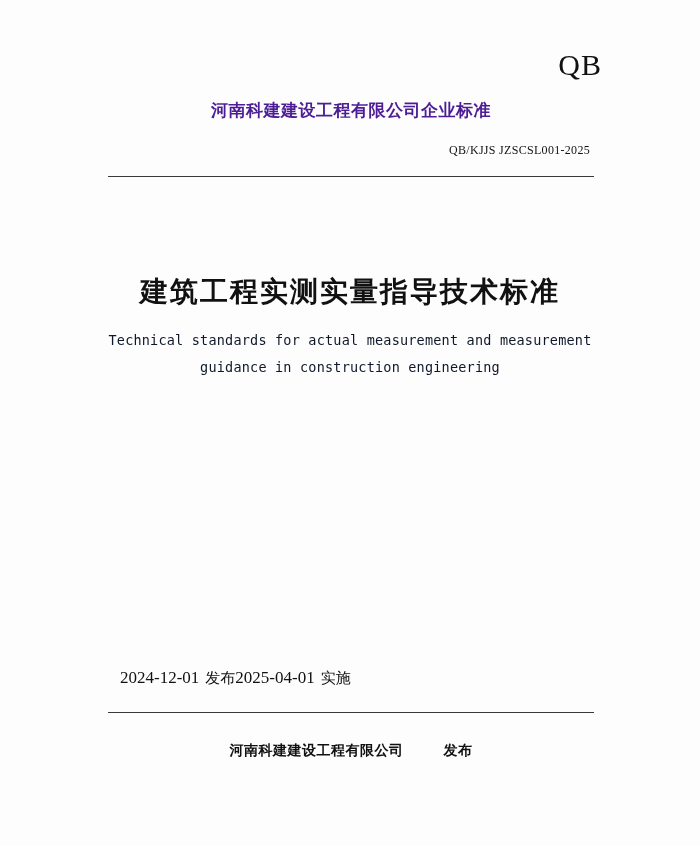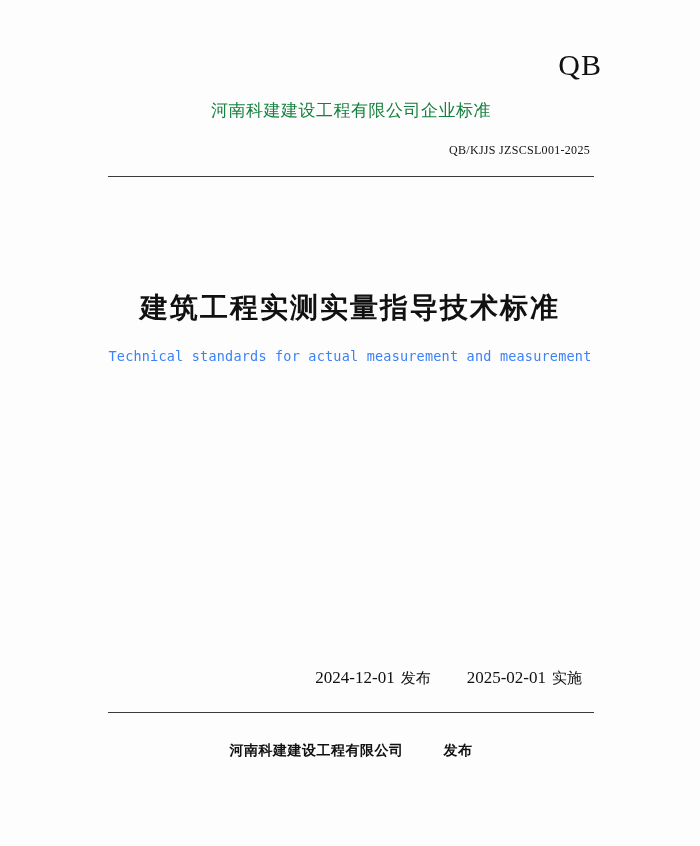--- a/index.html
+++ b/index.html
@@ -38,22 +38,22 @@
   .header-block {
     position: absolute;
     top: 98px;
     left: 108px;
     width: 486px;
     text-align: center;
   }
   .company-standard-line {
     font-family: "DejaVu Sans", sans-serif;
     font-size: 17px;
-    font-weight: normal;
-    color: #15803d;
+    font-weight: bold;
+    color: #4c1d95;
     letter-spacing: 0.5px;
     line-height: 1.5;
   }
   .std-code-row {
     margin-top: 16px;
     text-align: right;
     padding-right: 4px;
   }
   .std-code {
     font-family: "Liberation Serif", serif;
@@ -77,47 +77,45 @@
     width: 580px;
     text-align: center;
   }
   .title-cn {
     font-family: "DejaVu Sans", sans-serif;
     font-size: 28px;
     font-weight: bold;
     letter-spacing: 2px;
     color: #111;
     line-height: 1.4;
-    margin-top: 16px;
   }
   .title-en {
     margin-top: 16px;
     font-family: "DejaVu Sans Mono", monospace;
     font-size: 13.5px;
-    color: #3b82f6;
+    color: #0f172a;
     letter-spacing: 0.2px;
     line-height: 2.0;
     text-align: center;
   }
   .title-en-line2 {
     display: block;
   }
 
   
   .dates-row {
     position: absolute;
     top: 668px;
     left: 108px;
     width: 486px;
     display: flex;
-    justify-content: flex-end;
+    justify-content: flex-start;
     align-items: baseline;
     padding: 0 12px;
     box-sizing: border-box;
-    gap: 36px;
   }
   .date-item {
     font-family: "Liberation Serif", serif;
     font-size: 17px;
     color: #111;
     white-space: nowrap;
   }
   .date-item .cn {
     font-family: "DejaVu Sans", sans-serif;
     font-size: 15px;
@@ -163,29 +161,30 @@
       <span class="std-code">QB/KJJS  JZSCSL001-2025</span>
     </div>
   </div>
 
   <div class="rule-under-header"></div>
 
   <div class="title-block">
     <div class="title-cn">建筑工程实测实量指导技术标准</div>
     <div class="title-en">
       <span>Technical standards for actual measurement and measurement</span>
+      <span class="title-en-line2">guidance in construction engineering</span>
     </div>
   </div>
 
   <div class="dates-row">
     <div class="date-item">
       <span>2024-12-01</span><span class="cn">发布</span>
     </div>
     <div class="date-item">
-      <span>2025-02-01</span><span class="cn">实施</span>
+      <span>2025-04-01</span><span class="cn">实施</span>
     </div>
   </div>
 
   <div class="rule-above-publisher"></div>
 
   <div class="publisher-row">
     <span>河南科建建设工程有限公司</span><span class="gap"></span><span>发布</span>
   </div>
 
 </div>

